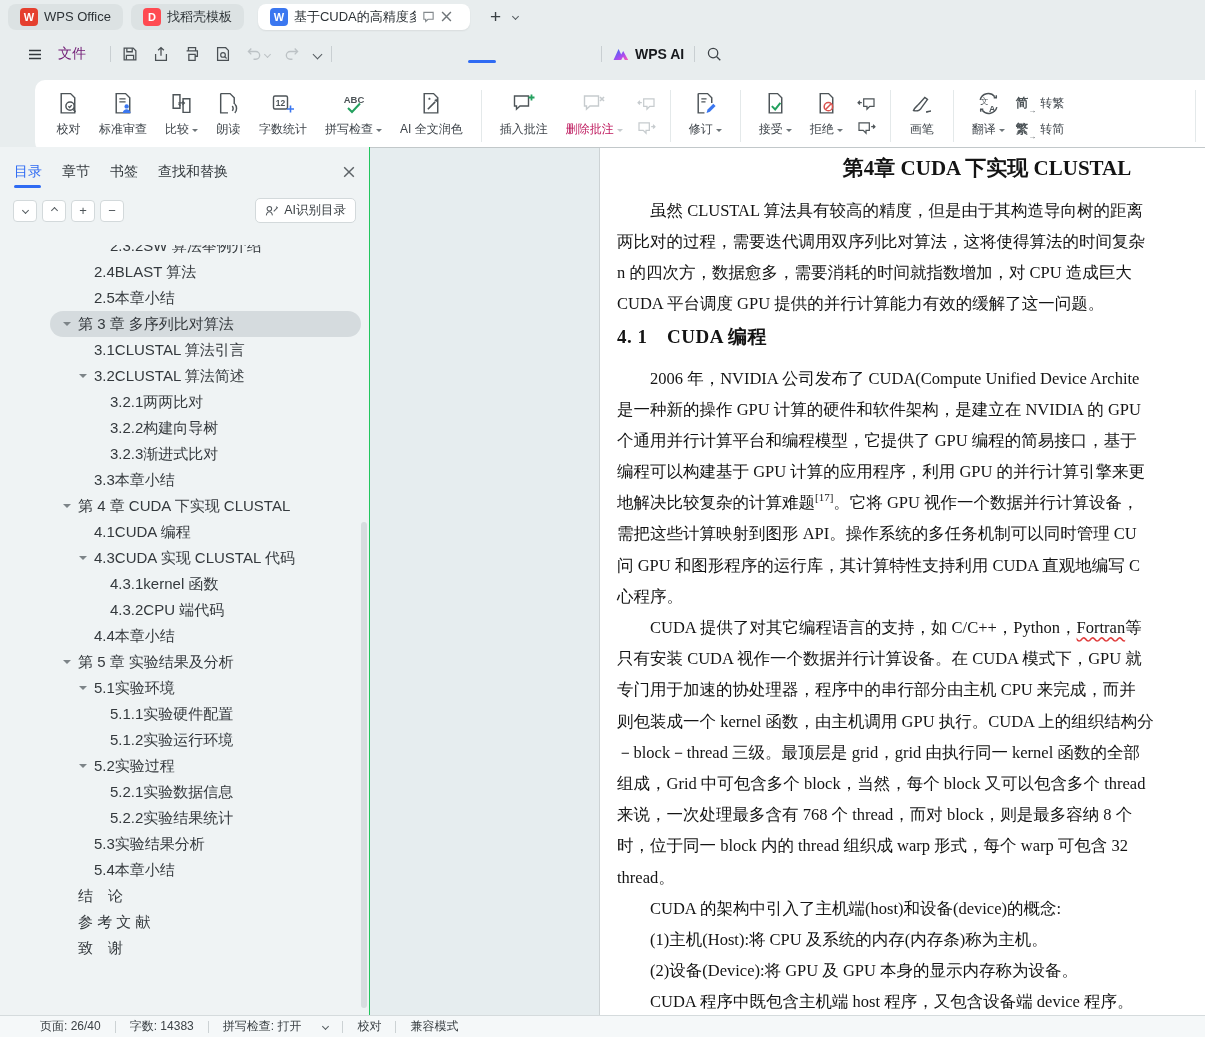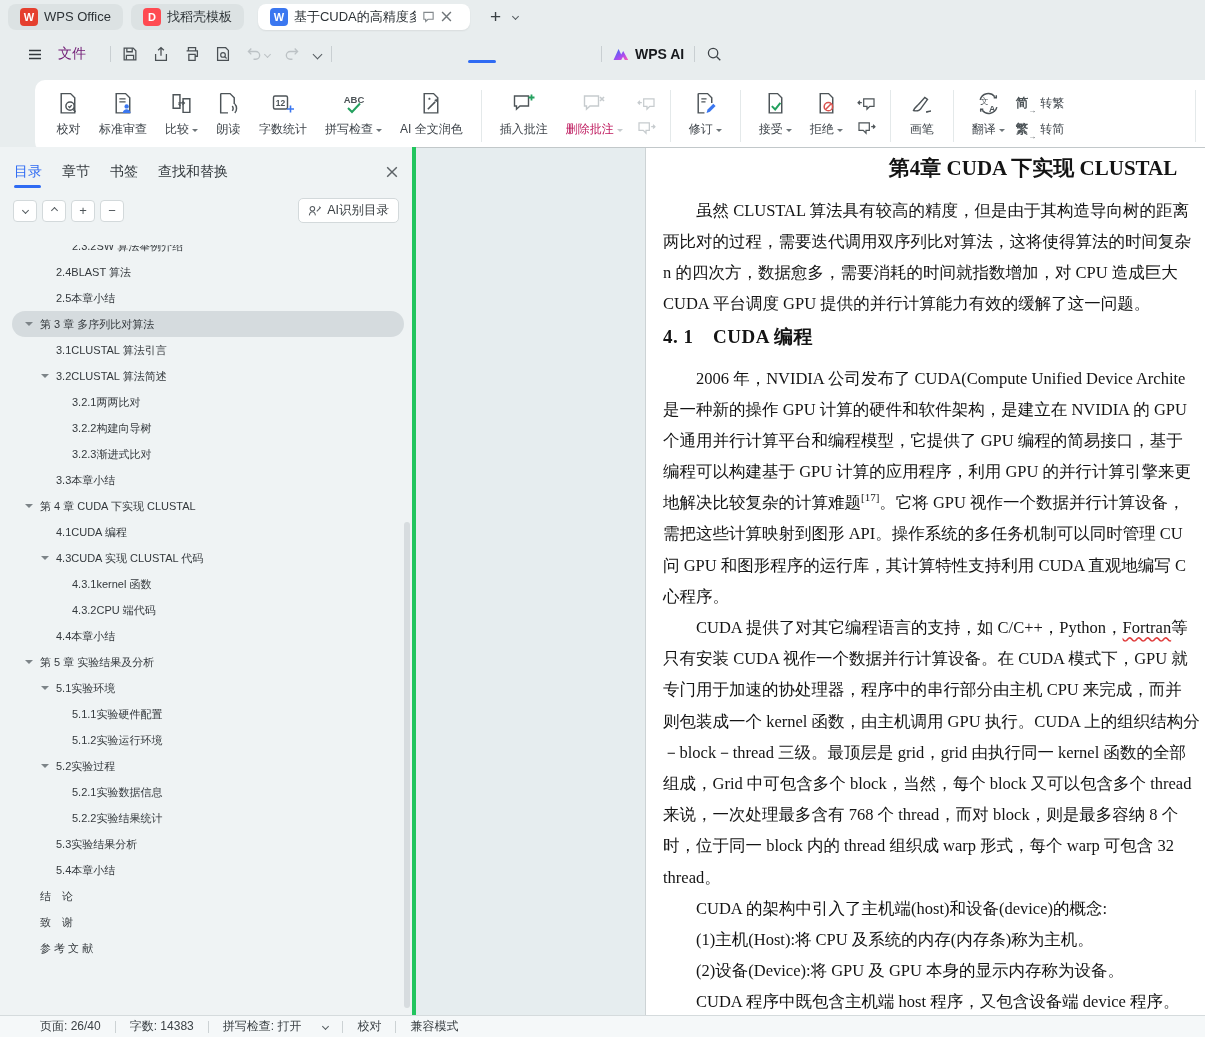--- a/index.html
+++ b/index.html
@@ -55,37 +55,37 @@
         display:flex;align-items:center;justify-content:space-between;padding:0 8px;font-size:12.5px;color:#33393d;}
   .track-row{display:flex;margin-top:8px;gap:14px;}
   .sbtn{display:flex;align-items:center;gap:4px;font-size:12px;color:#3e444a;}
   .conv-col{display:flex;flex-direction:column;justify-content:center;gap:9px;margin-left:2px;position:relative;padding-right:10px;}
   .convrow{display:flex;align-items:center;gap:4px;font-size:12px;color:#3e444a;}
   .zchar{font-size:12.5px;font-weight:bold;color:#4d5458;position:relative;padding-right:8px;}
   .zarrow{position:absolute;right:0;bottom:-3px;font-size:8px;color:#4d5458;}
 
   
   .main{position:absolute;left:0;top:147px;right:0;bottom:22px;display:flex;}
-  .sidebar{width:416px;background:#eff3f4;border-right:4px solid #22c55e;position:relative;flex:none;}
+  .sidebar{width:370px;background:#eff3f4;border-right:1px solid #22c55e;position:relative;flex:none;}
   .stabs{display:flex;align-items:center;padding:16px 14px 0;gap:20px;font-size:14px;}
   .stab{position:relative;color:#33393d;}
   .stab.active{color:#2f6bf3;}
   .stab.active::after{content:"";position:absolute;left:0;bottom:-7px;width:27px;height:3px;
         border-radius:2px;background:#2f6bf3;}
   .sclose{margin-left:auto;display:flex;}
   .sbtns{display:flex;align-items:center;padding:0 13px;margin-top:17px;}
   .sqbtn{width:24px;height:22px;background:#fff;border:1px solid #d3d9db;border-radius:4px;
         display:flex;align-items:center;justify-content:center;margin-right:5px;color:#4d5458;
         font-size:13px;line-height:1;}
   .aibtn{margin-left:auto;height:25px;background:#fff;border:1px solid #d3d9db;border-radius:5px;
         display:flex;align-items:center;padding:0 9px;font-size:12.5px;color:#3b4145;gap:5px;}
   .tocwrap{position:absolute;left:0;right:8px;top:98px;bottom:4px;overflow:hidden;}
   .toclist{margin-top:-12px;}
-  .toc-item{position:relative;height:26px;display:flex;align-items:center;font-size:11px;
-        color:#34393d;white-space:nowrap;z-index:0;}
+  .toc-item{position:relative;height:26px;display:flex;align-items:center;font-size:15px;
+        color:#34393d;white-space:nowrap;z-index:0;margin-left:38px;}
   .toc-item.lvl-0{padding-left:40px;}
   .toc-item.lvl-1{padding-left:56px;}
   .toc-item.lvl-2{padding-left:72px;}
   .tri{display:none;position:absolute;top:11px;width:0;height:0;border:4px solid transparent;
         border-top-color:#7d8488;}
   .expand .tri{display:block;}
   .lvl-0 .tri{left:25px;}
   .lvl-1 .tri{left:41px;}
   .selected::before{content:"";position:absolute;left:12px;right:0;top:0;bottom:0;
         background:#d5dbde;border-radius:13px;z-index:-1;}
@@ -559,25 +559,25 @@
             <div class="toc-item lvl-1">
 
     <span class="toc-label">5.4本章小结</span>
   </div>
             <div class="toc-item lvl-0">
 
     <span class="toc-label">结　论</span>
   </div>
             <div class="toc-item lvl-0">
 
+    <span class="toc-label">参 考 文 献</span>
+  </div>
+            <div class="toc-item lvl-0">
+
     <span class="toc-label">致　谢</span>
-  </div>
-            <div class="toc-item lvl-0">
-
-    <span class="toc-label">参 考 文 献</span>
   </div>
           </div>
       </div>
       <div class="sscroll"></div>
     </aside>
 
     <div class="workspace">
       <div class="page">
         <div class="docbody">
             <div class="line title">

